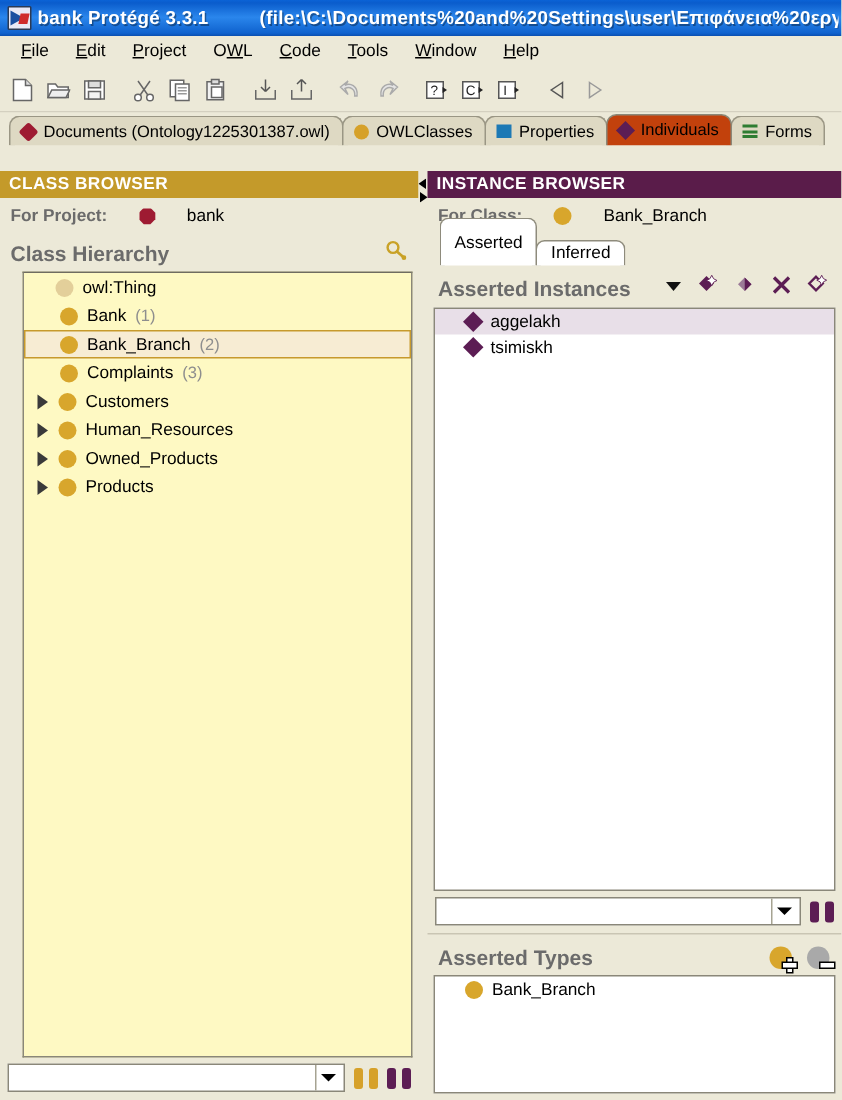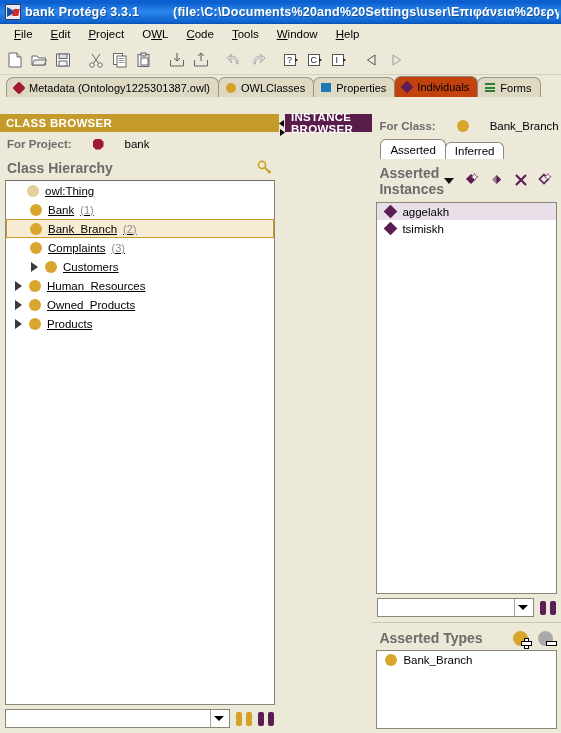--- a/index.html
+++ b/index.html
@@ -94,21 +94,21 @@
   .tab .forms-ico i:nth-child(2){ top: 3.5px; }
   .tab .forms-ico i:nth-child(3){ top: 7px; }
 
   
   .panels { position: absolute; left: 0; top: 114px; right: 0; bottom: 0; display: flex; justify-content: center; }
   .left-pane { width: 279px; position: relative; display: flex; flex-direction: column; }
   .splitter { width: 6px; position: relative; background: #ece9d8; }
   .splitter .arw { position: absolute; left: 0; width: 6px; height: 7px; }
   .splitter .arw.up { top: 3px; }
   .splitter .arw.dn { top: 12px; }
-  .right-pane { flex: 1; position: relative; display: flex; }
+  .right-pane { flex: 1; position: relative; display: flex; flex-direction: column; }
 
   .pane-header {
     height: 18px; display: flex; align-items: center;
     padding-left: 6px; color: #ffffff; font-weight: bold;
     font-size: 11.5px; letter-spacing: .3px;
   }
   .pane-header.gold { background: #c49a2a; }
   .pane-header.purple { background: #5a1c4a; }
 
   .pane-body { background: #ece9d8; flex: 1; display: flex; flex-direction: column; position: relative; }
@@ -125,23 +125,23 @@
   .circle-gold { width: 12px; height: 12px; border-radius: 50%; background: #d8a62c; }
   .circle-gold.pale { background: #e3cf9a; }
 
   .section-row {
     display: flex; align-items: center; justify-content: space-between;
     padding: 4px 8px 4px 7px;
   }
   .section-title { color: #6b6b6b; font-weight: bold; font-size: 14px; }
 
   .tree {
-    flex: 1; margin: 0 4px 0 5px;
-    background: #ffffff; border: 1px solid #8a8779; border-top-color:#6f6c60;
-    overflow: hidden; position: relative; text-decoration: underline;
+    flex: 1; margin: 0 4px 0 15px;
+    background: #fef9c3; border: 1px solid #8a8779; border-top-color:#6f6c60;
+    overflow: hidden; position: relative;
   }
   .tnode {
     display: flex; align-items: center; gap: 6px;
     height: 19px; padding-left: 4px; font-size: 11.5px; color: #000;
     white-space: nowrap; cursor: default;
   }
   .tnode .arrow {
     width: 9px; height: 9px; flex: 0 0 auto; position: relative;
   }
   .tnode .arrow.closed:before {
@@ -154,34 +154,34 @@
     background: #f7ecd3; border: 1px solid #c79a2c;
     margin-left: -0px; height: 19px;
   }
 
   .list {
     flex: 1; margin: 0 4px; background: #ffffff;
     border: 1px solid #8a8779; overflow: hidden;
   }
   .li {
     display: flex; align-items: center; gap: 6px;
-    height: 17px; padding-left: 8px; font-size: 11.5px; cursor: default;
+    height: 17px; padding-left: 20px; font-size: 11.5px; cursor: default;
   }
   .li.selected { background: #e8dfe8; }
   .dia { width: 11px; height: 11px; background: #5c1d54; transform: rotate(45deg) scale(.88); flex:0 0 auto;}
 
   
   .subtabs { display: flex; align-items: flex-end; padding-left: 8px; height: 19px; margin-top: 2px; }
   .subtab {
     height: 17px; padding: 0 9px; font-size: 11.5px;
     display: flex; align-items: center;
     border: 1px solid #8e8b7c; border-bottom: none;
     border-radius: 6px 6px 0 0; background: #ffffff; margin-right: -1px; cursor: default;
   }
-  .subtab.active { background: #ffffff; height: 20px; z-index: 2; }
+  .subtab.active { background: #ffffff; height: 32px; z-index: 2; }
 
   
   .combobar { display: flex; align-items: center; gap: 6px; padding: 4px 5px 5px 5px; }
   .combo {
     flex: 1; height: 19px; background: #fff;
     border: 1px solid #8a8779; display: flex; align-items: center;
     justify-content: flex-end; padding-right: 3px;
   }
   .combo .caret {
     width: 0; height: 0; border-left: 5px solid transparent;
@@ -335,21 +335,21 @@
     <div class="tb">
       <svg width="16" height="16">
           <path d="M5 3 L12.5 8 L5 13 z" fill="none" stroke="#999"></path>
         </svg>
     </div>
   </div>
 
   <div class="tabstrip">
     <div class="tab">
       <span class="dot-red"></span>
-      <span>Metadata (Ontology1225301387.owl)</span>
+      <span>Documents (Ontology1225301387.owl)</span>
     </div>
     <div class="tab">
       <span class="dot-gold"></span>
       <span>OWLClasses</span>
     </div>
     <div class="tab">
       <span class="sq-blue"></span>
       <span>Properties</span>
     </div>
     <div class="tab active">
@@ -407,21 +407,21 @@
             <span>Bank_Branch</span>
             <span class="cnt">(2)</span>
           </div>
 
           <div class="tnode" style="padding-left:24px">
             <span class="circle-gold"></span>
             <span>Complaints</span>
             <span class="cnt">(3)</span>
           </div>
 
-          <div class="tnode" style="padding-left:24px">
+          <div class="tnode" style="padding-left:8px">
             <span class="arrow closed"></span>
             <span class="circle-gold"></span>
             <span>Customers</span>
           </div>
 
           <div class="tnode" style="padding-left:8px">
             <span class="arrow closed"></span>
             <span class="circle-gold"></span>
             <span>Human_Resources</span>
           </div>

